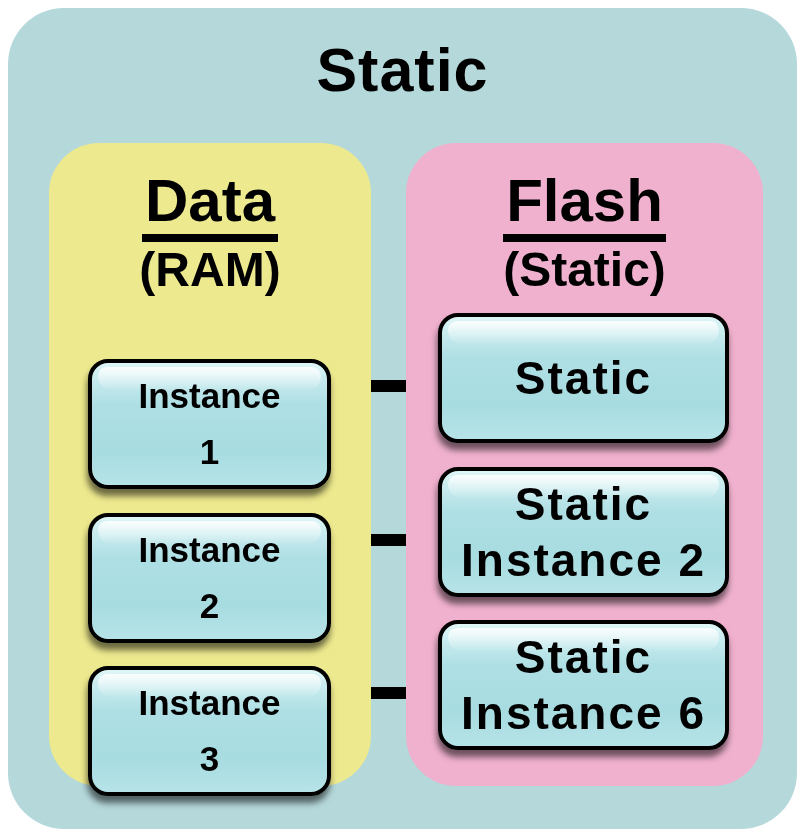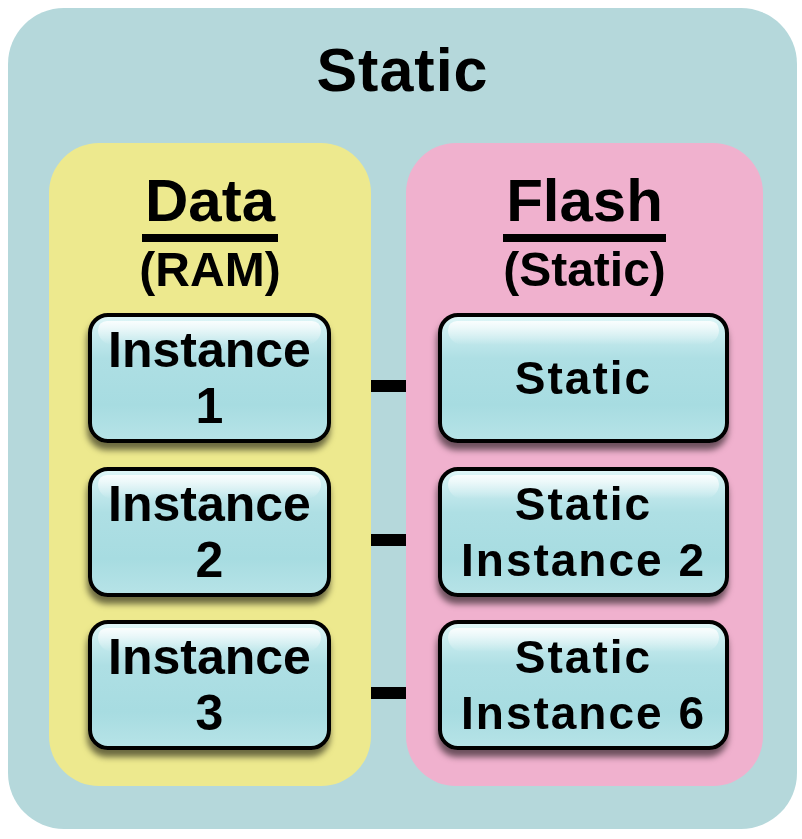--- a/index.html
+++ b/index.html
@@ -100,22 +100,23 @@
     pointer-events: none;
   }
   .ibox span {
     position: relative;
     z-index: 1;
     display: block;
   }
   .ibox.left {
     left: 88px;
     width: 243px;
-    font-size: 50px;
+    font-size: 35px;
     line-height: 56px;
+    margin-top: 46px;
   }
   .ibox.right {
     left: 438px;
     width: 291px;
     font-size: 46px;
     line-height: 56px;
     letter-spacing: 2px;
   }
   .row1 { top: 313px; }
   .row2 { top: 467px; }

